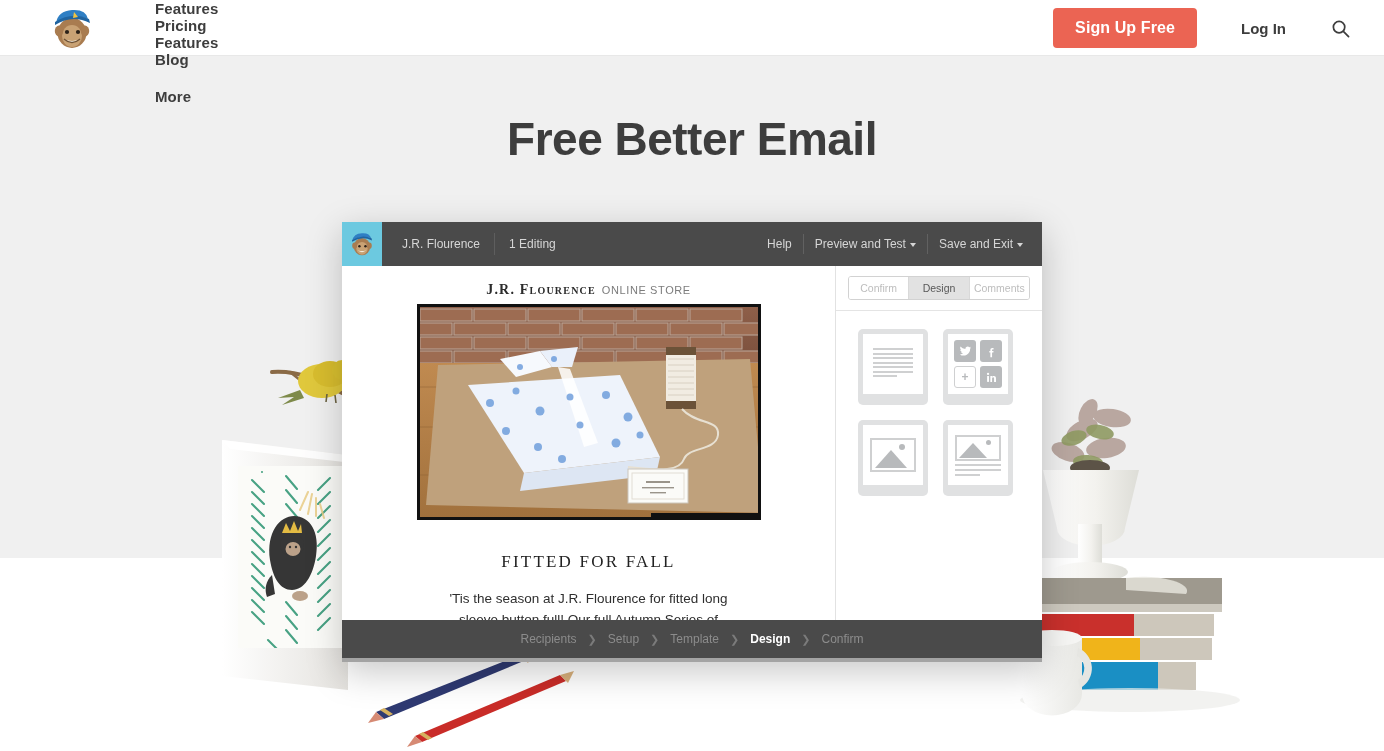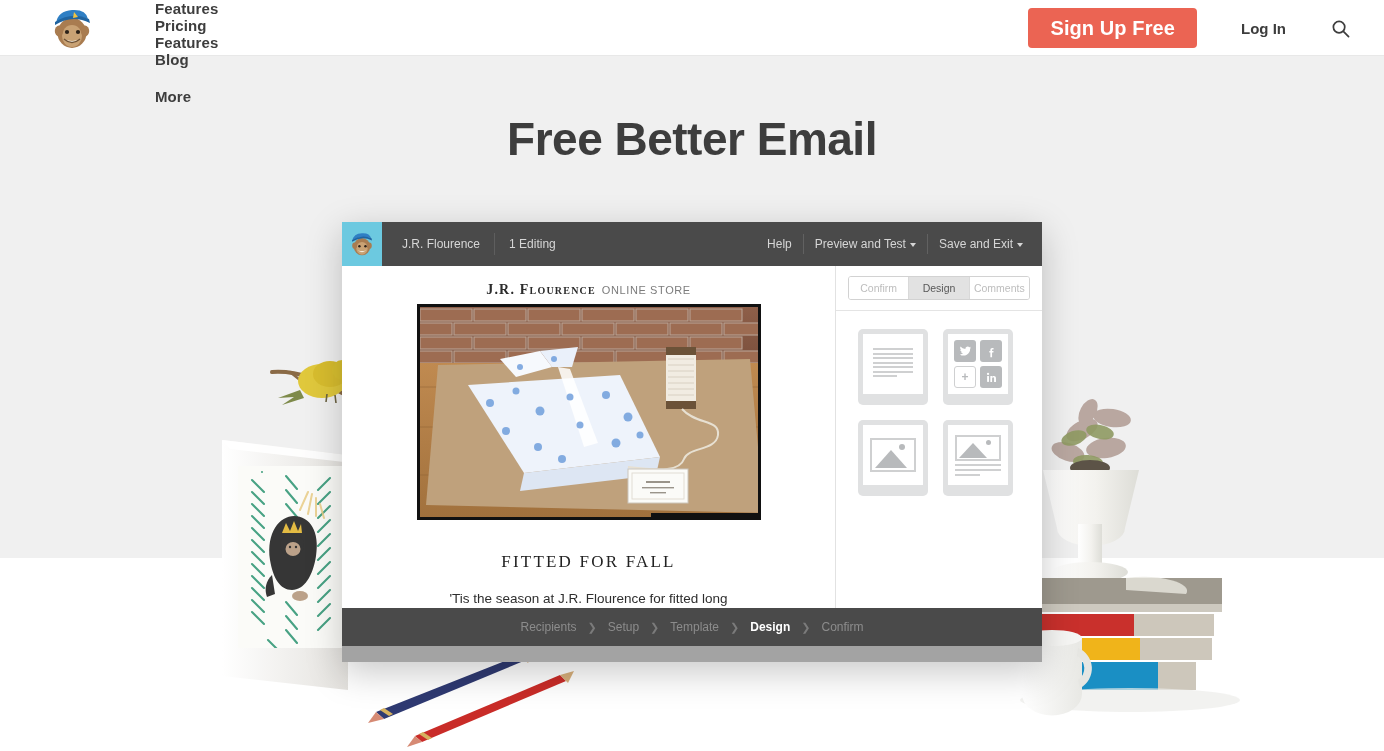--- a/index.html
+++ b/index.html
@@ -22,21 +22,21 @@
     font-size: 15px; font-weight: bold; color: #3d3d3d; letter-spacing: .1px;
     padding: 0 0; margin-right: 0; cursor: pointer; white-space: nowrap;
   }
   .nav-link.l0 { width: 103px; }
   .nav-link.l1 { width: 103px; }
   .nav-link.l2 { width: 103px; }
   .nav-link.l3 { width: 103px; }
   .nav-link.l4 { width: 103px; margin-top: 20px; }
   .nav-right { position: absolute; right: 18px; top: 0; height: 56px; display: flex; align-items: center; }
   .signup-btn {
-    background: #eb6453; color: #fff; font-size: 20px; font-weight: bold;
+    background: #eb6453; color: #fff; font-size: 16px; font-weight: bold;
     border: none; border-radius: 4px; padding: 0 22px; height: 40px;
     cursor: pointer; letter-spacing: .1px;
   }
   .login-link { font-size: 15px; font-weight: bold; color: #3d3d3d; margin-left: 44px; cursor: pointer; }
   .search-btn {
     margin-left: 44px; margin-right: 16px; width: 20px; height: 20px;
     cursor: pointer; display: flex; align-items: center; justify-content: center;
   }
 
   
@@ -128,21 +128,21 @@
   .imgph::after { content: ""; position: absolute; right: 9px; top: 4px; width: 6px; height: 6px; border-radius: 50%; background: #b8babc; }
   .imgcap { width: 46px; }
   .imgcap .ph { width: 46px; height: 26px; border: 2px solid #cfd0d1; position: relative; overflow: hidden; background: #fff; }
   .imgcap .ph::before { content: ""; position: absolute; left: 2px; bottom: 1px; width: 0; height: 0; border-left: 14px solid transparent; border-right: 14px solid transparent; border-bottom: 15px solid #b8babc; }
   .imgcap .ph::after { content: ""; position: absolute; right: 8px; top: 3px; width: 5px; height: 5px; border-radius: 50%; background: #b8babc; }
   .imgcap i { display: block; height: 2px; background: #cfd0d1; margin-top: 3px; }
   .imgcap i.s { width: 55%; }
 
   
   .app-steps {
-    position: absolute; bottom: 16px; left: 0; width: 700px; height: 38px; background: #4a4a4a;
+    position: absolute; bottom: 4px; left: 0; width: 700px; height: 38px; background: #4a4a4a;
     display: flex; align-items: center; justify-content: center; z-index: 20;
   }
   .step { font-size: 12px; color: #8c8c8c; cursor: pointer; }
   .step.active { color: #ffffff; font-weight: bold; }
   .step-sep { margin: 0 11px; color: #7b7b7b; font-size: 11px; }
 </style>
 </head>
 <body>
 
 <div class="page">

